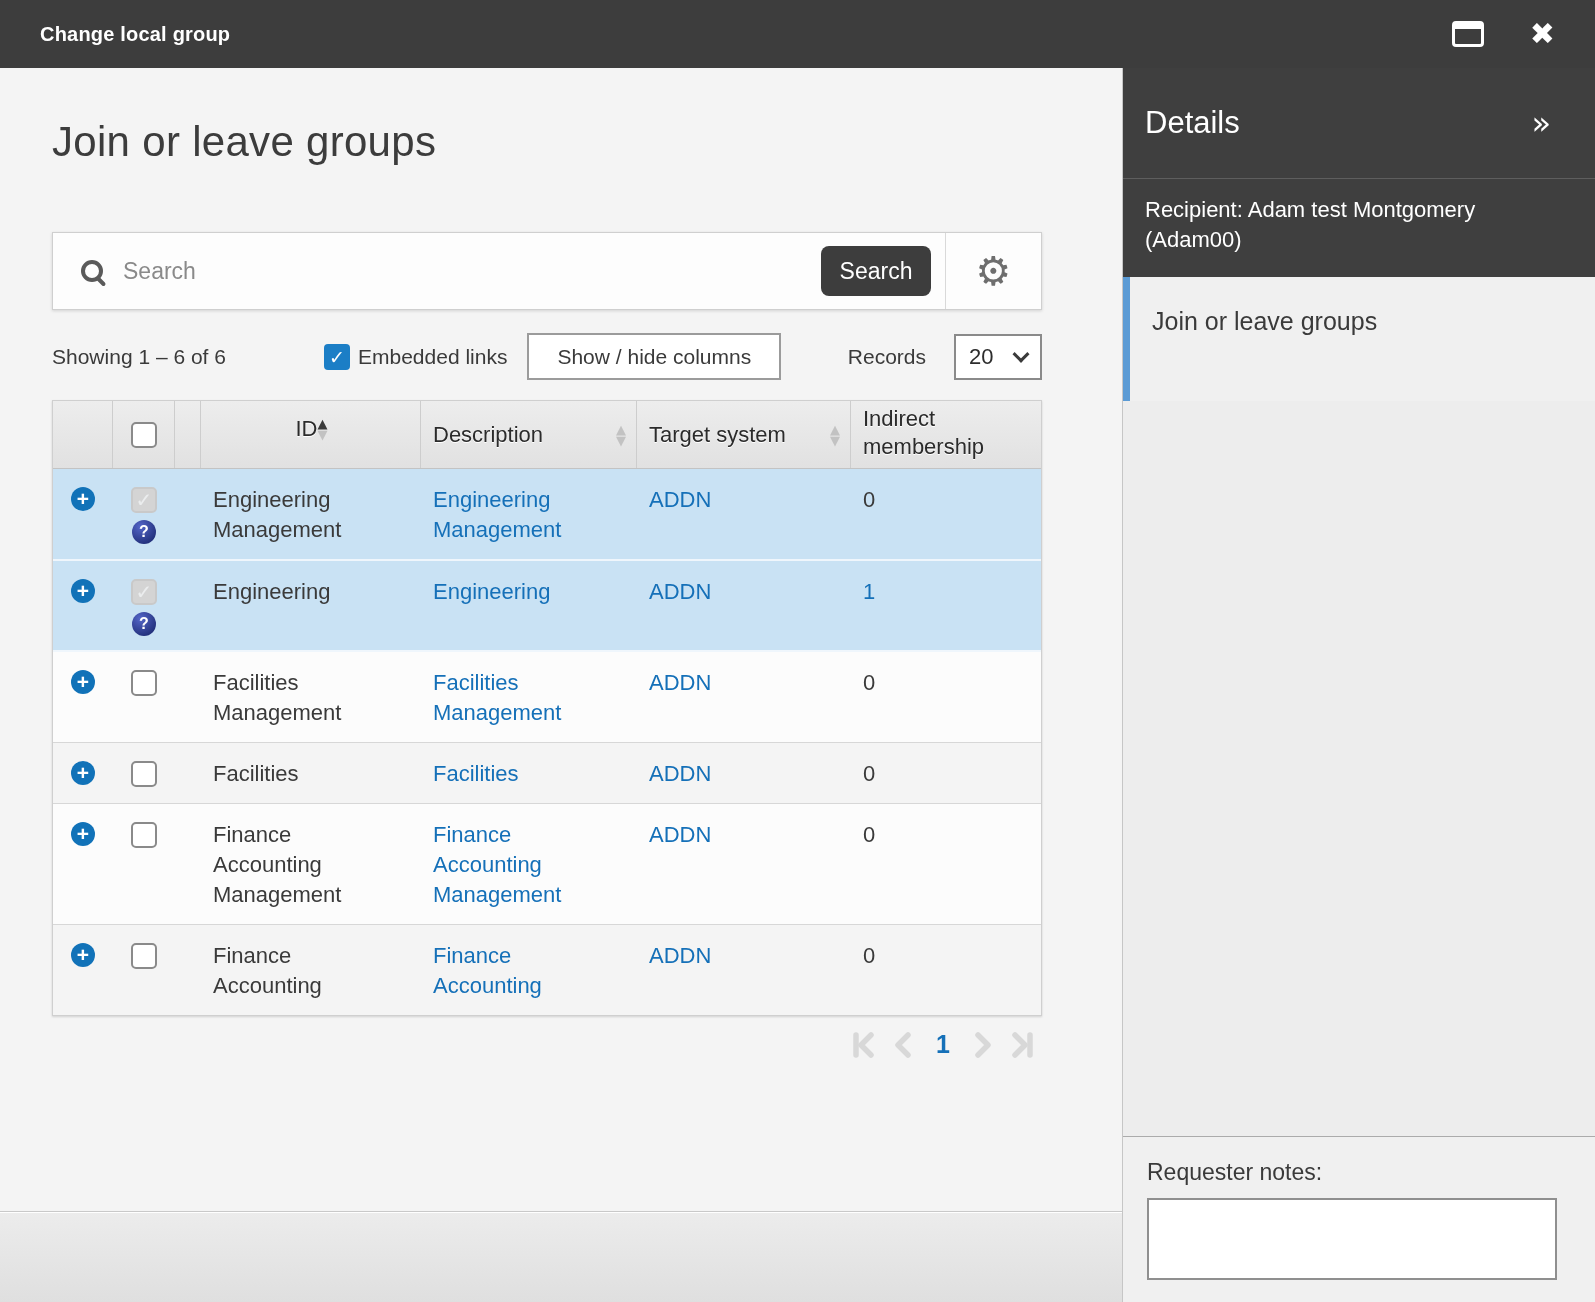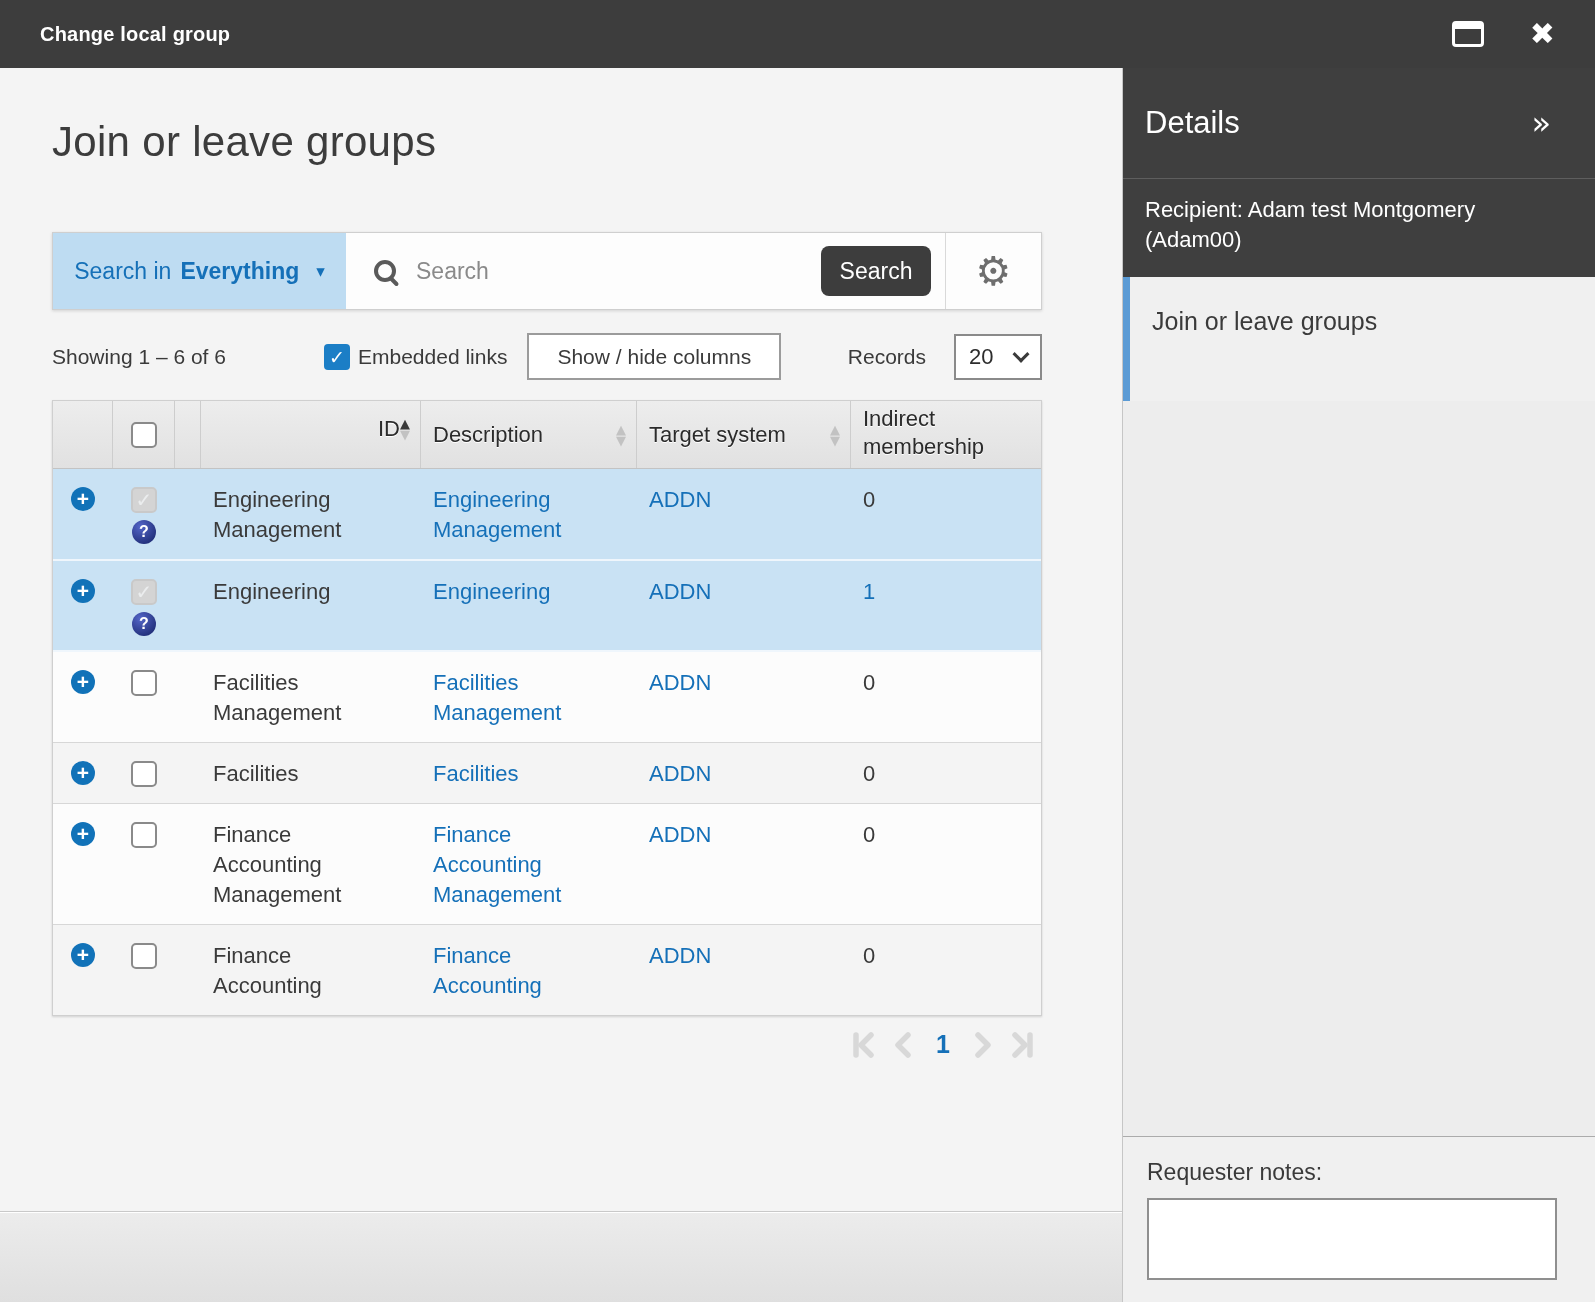--- a/index.html
+++ b/index.html
@@ -52,21 +52,21 @@
   .sel-chevron { width:12px; height:12px; border-right:3px solid #3a3a3a; border-bottom:3px solid #3a3a3a; transform:rotate(45deg) translate(-2px,-2px); }
 
   
   .gtable { margin-top:20px; width:990px; background:#fcfcfc; border:1px solid #cfcfcf; box-shadow:0 1px 2px rgba(0,0,0,.15); }
   .thead { display:flex; height:68px; background:linear-gradient(#ededed,#e1e1e1); border-bottom:1px solid #c3c3c3; align-items:center; font-size:22px; color:#2b2b2b; text-shadow:0 1px 0 #fff; }
   .th { height:100%; display:flex; align-items:center; border-right:1px solid #cdcdcd; }
   .th:last-child { border-right:none; }
   .th-plus { width:60px; }
   .th-check { width:62px; justify-content:center; }
   .th-spacer { width:26px; }
-  .th-id { width:220px; padding:0 10px 12px 12px; justify-content:flex-end; }
+  .th-id { width:220px; padding:0 10px 12px 12px; justify-content:center; }
   .th-desc { width:216px; padding:0 10px 0 12px; justify-content:space-between; }
   .th-target { width:214px; padding:0 10px 0 12px; justify-content:space-between;gap:20px; }
   .th-indirect { flex:1; padding:0 10px 4px 12px; line-height:28px;justify-content:flex-end; }
   .hdr-checkbox { width:26px; height:26px; background:#fff; border:2px solid #8a8a8a; border-radius:5px; }
   .sort { display:flex; flex-direction:column; line-height:11px; font-size:13px; text-shadow:none; }
   .sort i { font-style:normal; color:#c2c2c2; font-family:"DejaVu Sans",sans-serif; }
   .sort i.active { color:#3a3a3a; }
 
   .trow { display:flex; padding:16px 0 14px 0; border-bottom:1px solid #d7d7d7; background:#fcfcfc; font-size:22px; line-height:30px; color:#3a3a3a; }
   .trow.alt { background:#f4f4f4; }
@@ -125,25 +125,20 @@
     </span>
   </div>
 
   <div class="content-row">
 
     <div class="main-col">
       <div class="main-area">
         <div class="page-title">Join or leave groups</div>
 
         <div class="search-bar">
-          <div class="scope">
-            <span>Search in</span>
-            <b>Everything</b>
-            <span class="caret">▾</span>
-          </div>
           <div class="input-area">
             <span class="mag"></span>
             <input class="search-input" type="text" placeholder="Search" style="">
           </div>
           <button class="search-btn">Search</button>
           <div class="bar-divider"></div>
           <div class="gear-area">
             <span class="gear">⚙</span>
           </div>
         </div>

